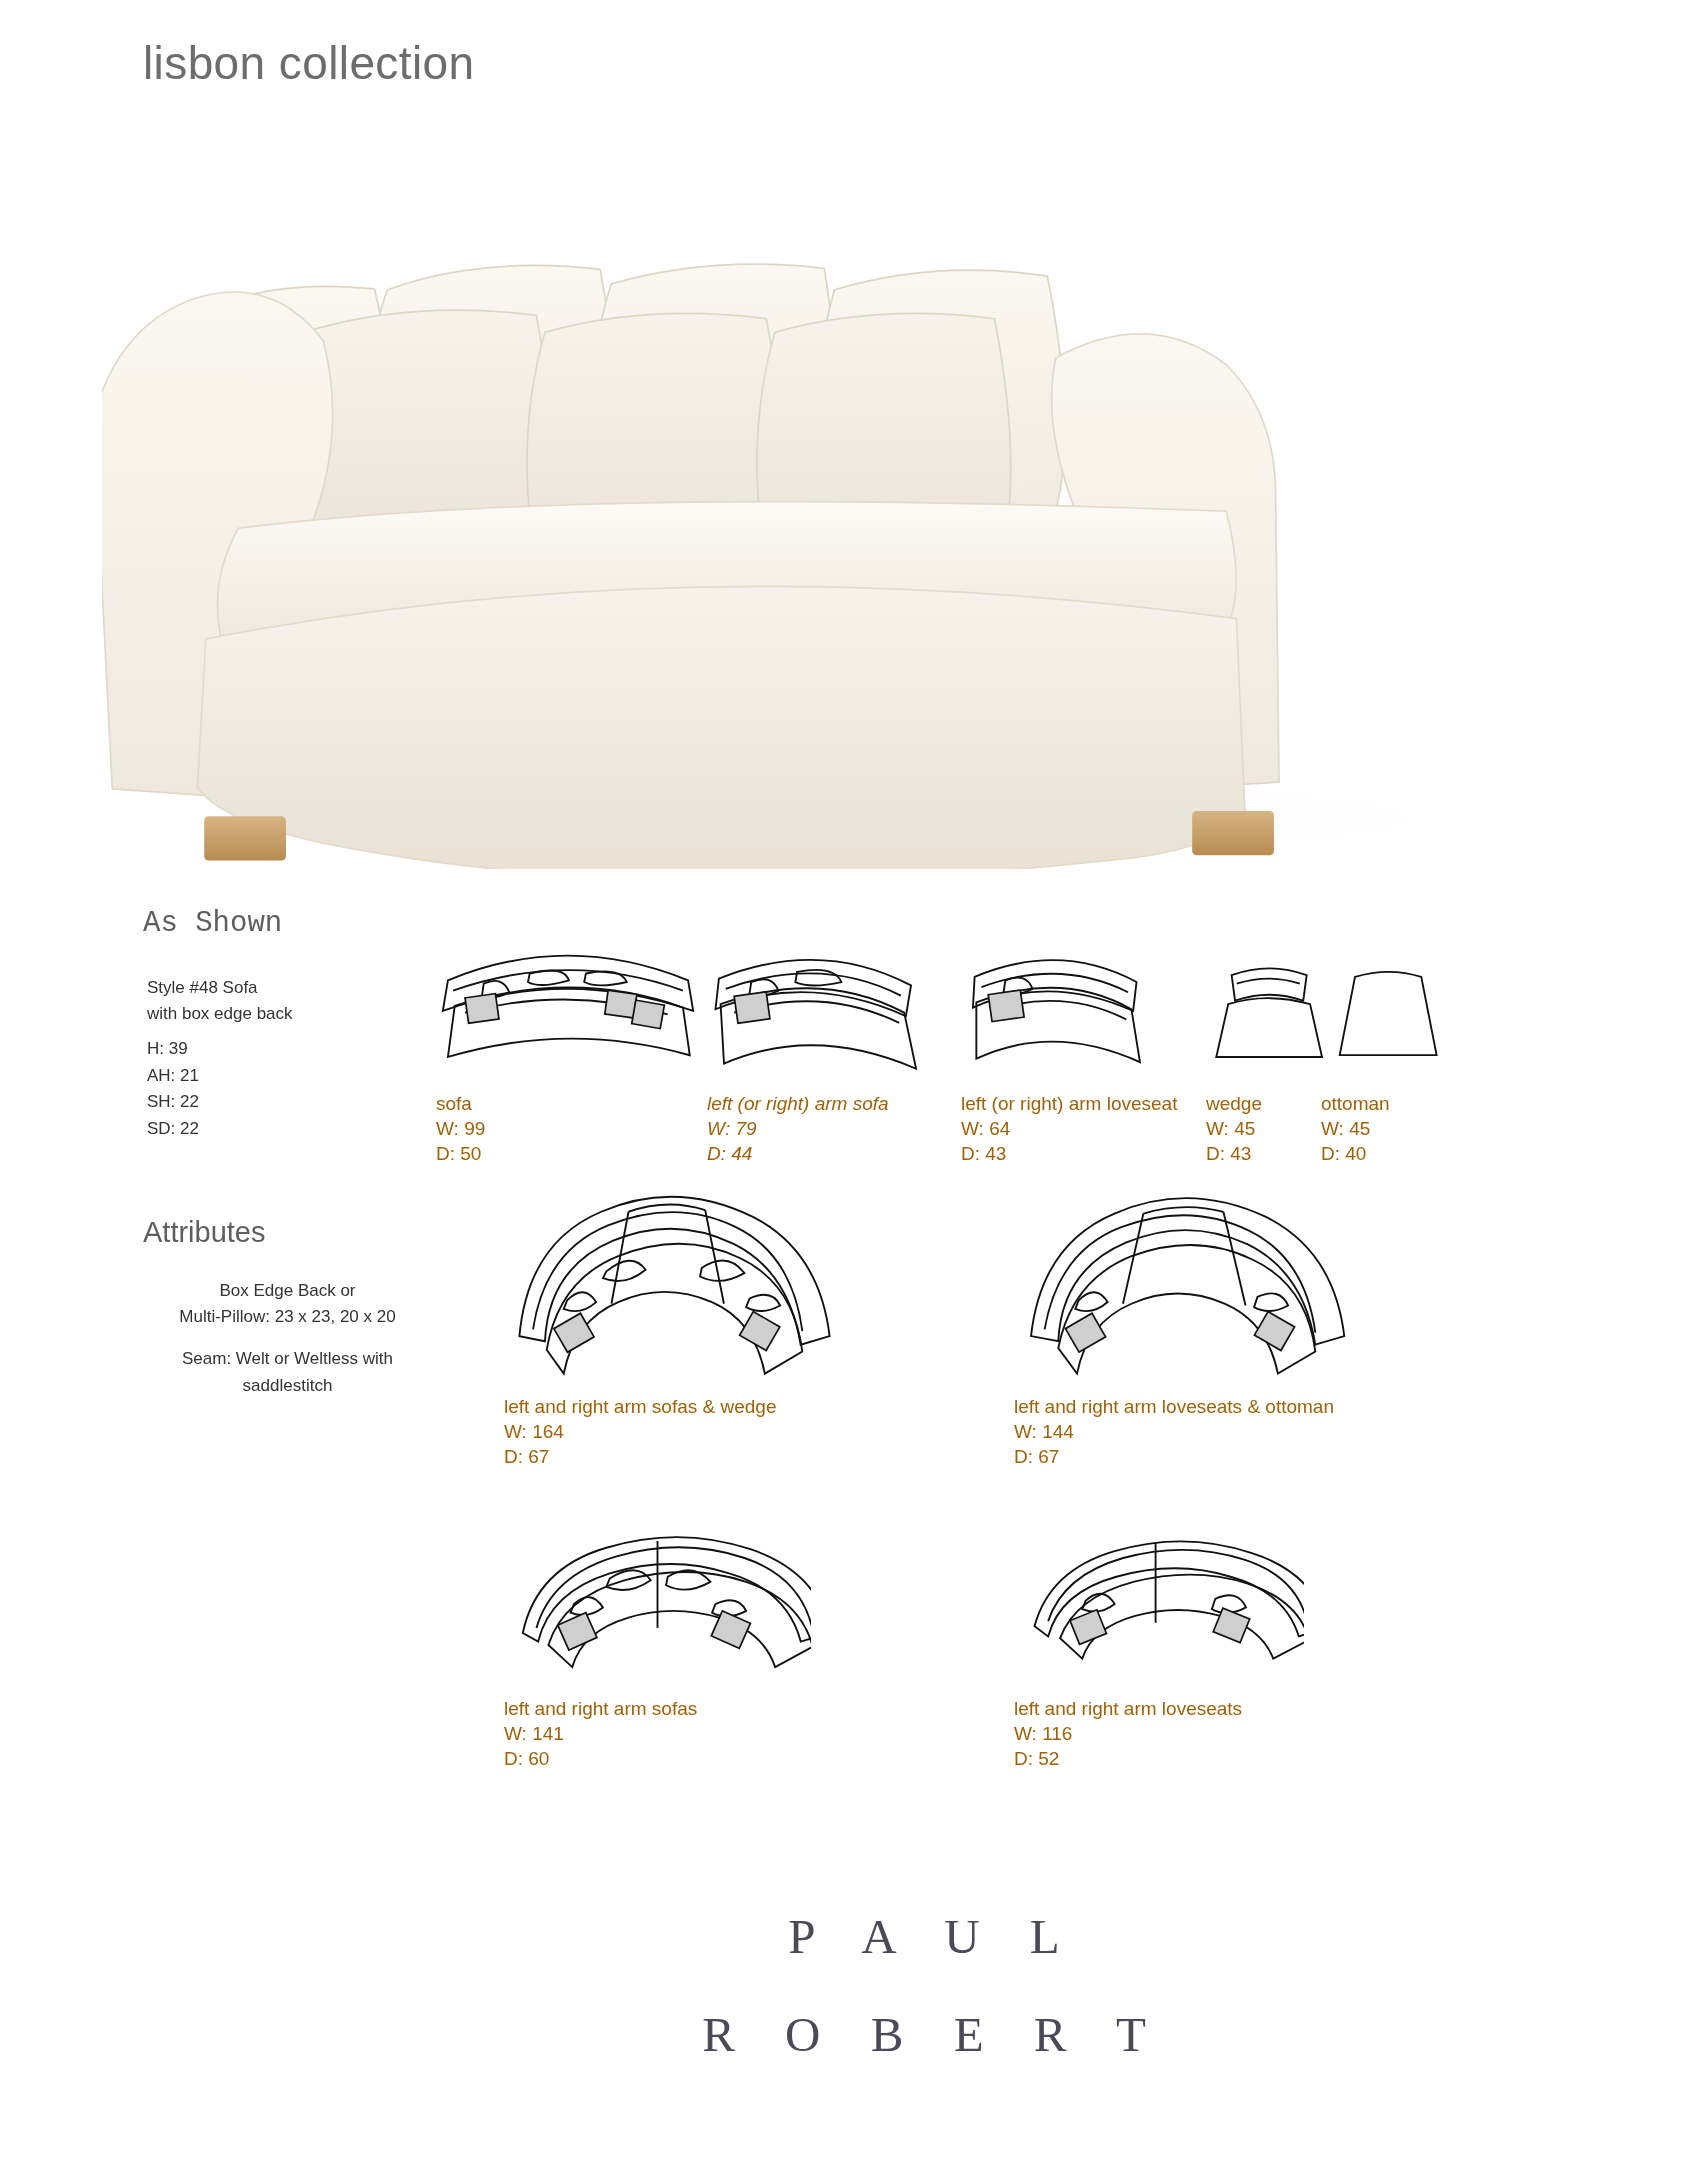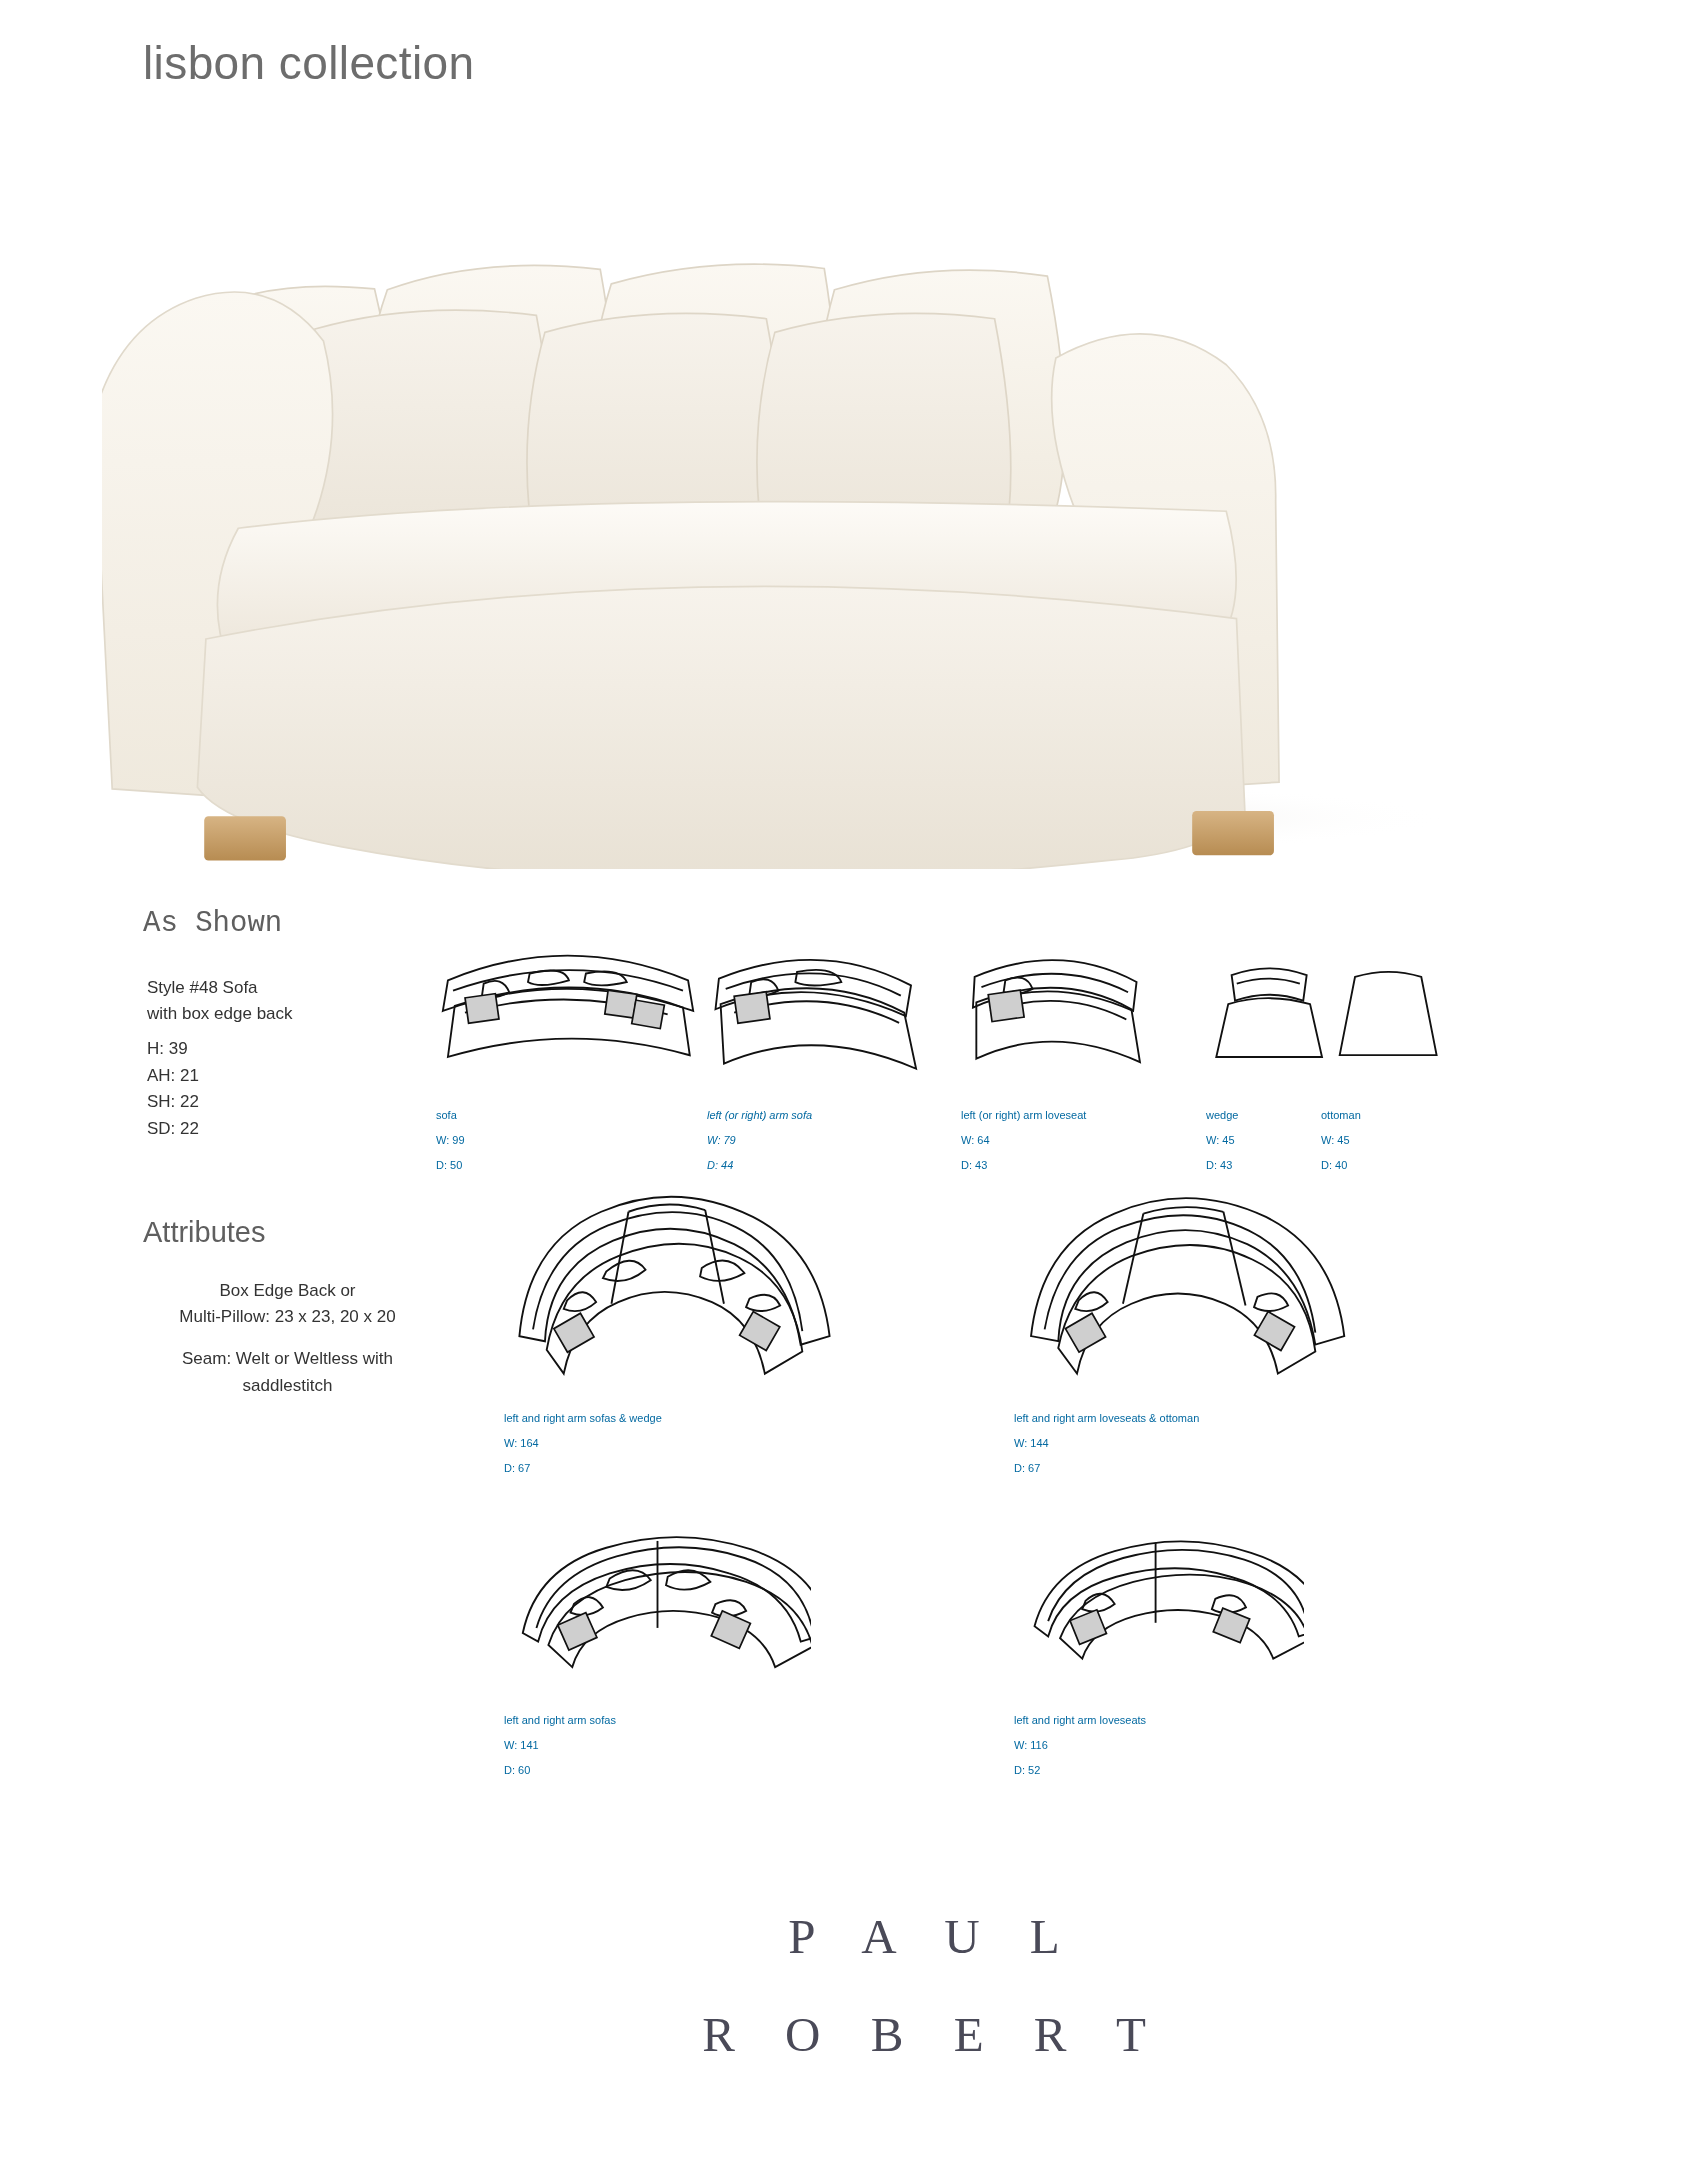--- a/index.html
+++ b/index.html
@@ -66,24 +66,24 @@
   .spec-gap { height: 15.3px; }
 
   
   .diagram {
     position: absolute;
   }
   .diagram .dia-art {
     display: block;
   }
   .diagram .dia-caption {
-    font-size: 11px;
+    font-size: 19px;
     line-height: 25px;
-    color: #0369a1;
-    margin-top: 17px;
+    color: #a16207;
+    margin-top: 5px;
   }
   .dia-label { display: block; }
   .dia-dim { display: block; }
 
   
   .logo {
     position: absolute;
     width: 100%;
     text-align: center;
     font-family: "Liberation Serif", serif;

